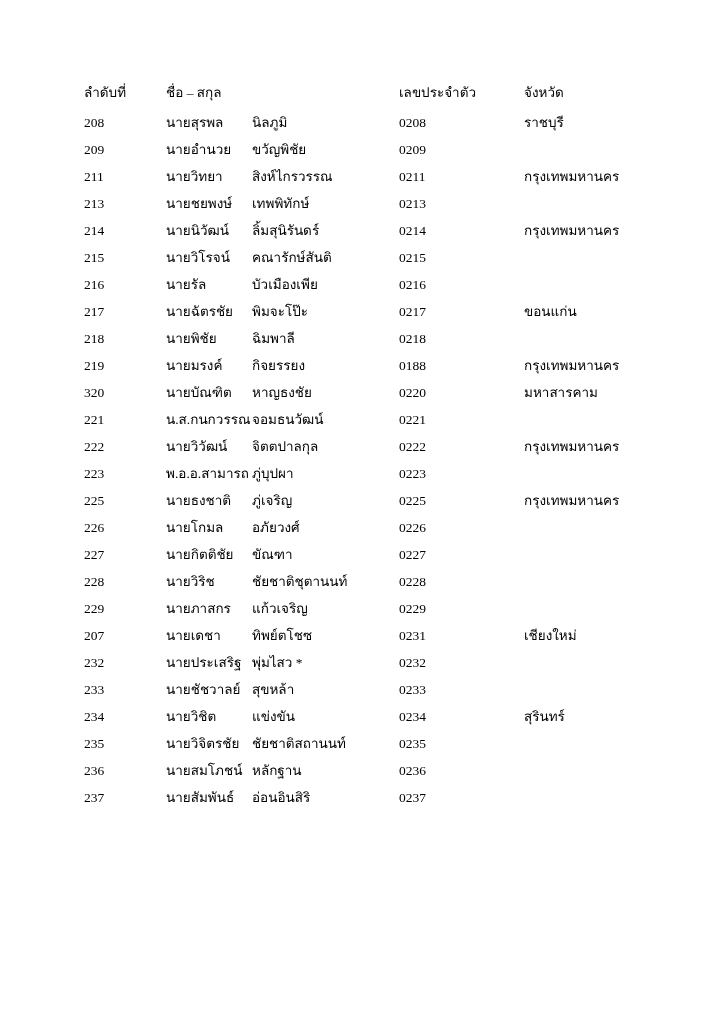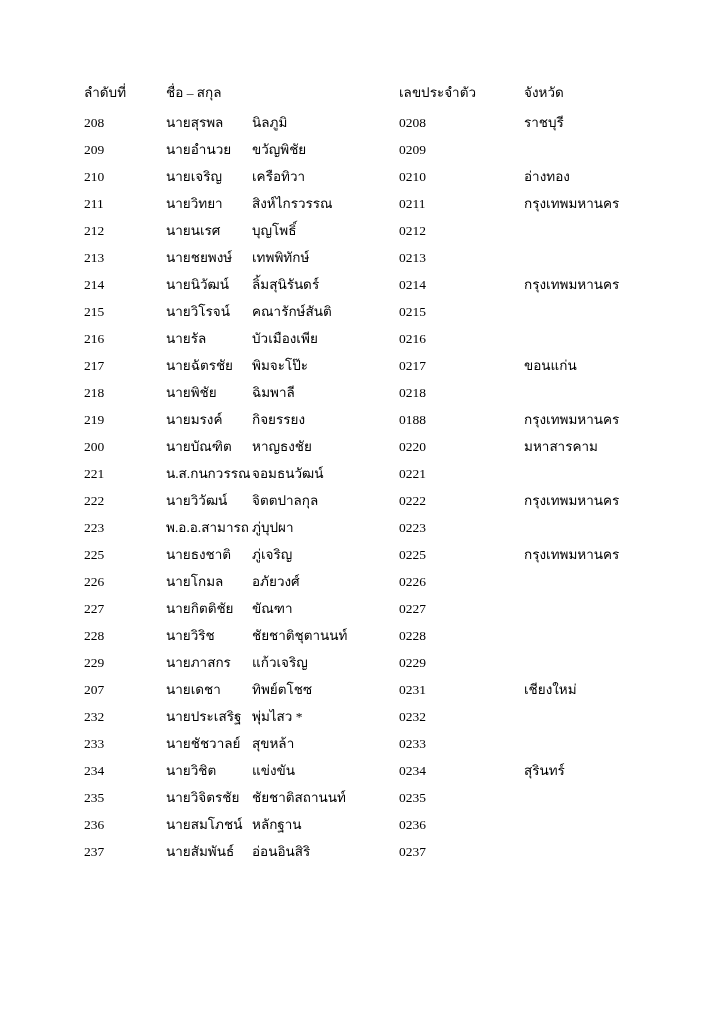--- a/index.html
+++ b/index.html
@@ -81,39 +81,25 @@
           <td class="cell col-prov">ราชบุรี</td>
         </tr>
         <tr>
           <td class="cell col-no">209</td>
           <td class="cell col-name">นายอำนวย</td>
           <td class="cell col-sur">ขวัญพิชัย</td>
           <td class="cell col-id">0209</td>
           <td class="cell col-prov"></td>
         </tr>
         <tr>
-          <td class="cell col-no">210</td>
-          <td class="cell col-name">นายเจริญ</td>
-          <td class="cell col-sur">เครือทิวา</td>
-          <td class="cell col-id">0210</td>
-          <td class="cell col-prov">อ่างทอง</td>
-        </tr>
-        <tr>
           <td class="cell col-no">211</td>
           <td class="cell col-name">นายวิทยา</td>
           <td class="cell col-sur">สิงห์ไกรวรรณ</td>
           <td class="cell col-id">0211</td>
           <td class="cell col-prov">กรุงเทพมหานคร</td>
-        </tr>
-        <tr>
-          <td class="cell col-no">212</td>
-          <td class="cell col-name">นายนเรศ</td>
-          <td class="cell col-sur">บุญโพธิ์</td>
-          <td class="cell col-id">0212</td>
-          <td class="cell col-prov"></td>
         </tr>
         <tr>
           <td class="cell col-no">213</td>
           <td class="cell col-name">นายชยพงษ์</td>
           <td class="cell col-sur">เทพพิทักษ์</td>
           <td class="cell col-id">0213</td>
           <td class="cell col-prov"></td>
         </tr>
         <tr>
           <td class="cell col-no">214</td>
@@ -151,21 +137,21 @@
           <td class="cell col-prov"></td>
         </tr>
         <tr>
           <td class="cell col-no">219</td>
           <td class="cell col-name">นายมรงค์</td>
           <td class="cell col-sur">กิจยรรยง</td>
           <td class="cell col-id">0188</td>
           <td class="cell col-prov">กรุงเทพมหานคร</td>
         </tr>
         <tr>
-          <td class="cell col-no">200</td>
+          <td class="cell col-no">320</td>
           <td class="cell col-name">นายบัณฑิต</td>
           <td class="cell col-sur">หาญธงชัย</td>
           <td class="cell col-id">0220</td>
           <td class="cell col-prov">มหาสารคาม</td>
         </tr>
         <tr>
           <td class="cell col-no">221</td>
           <td class="cell col-name">น.ส.กนกวรรณ</td>
           <td class="cell col-sur">จอมธนวัฒน์</td>
           <td class="cell col-id">0221</td>

